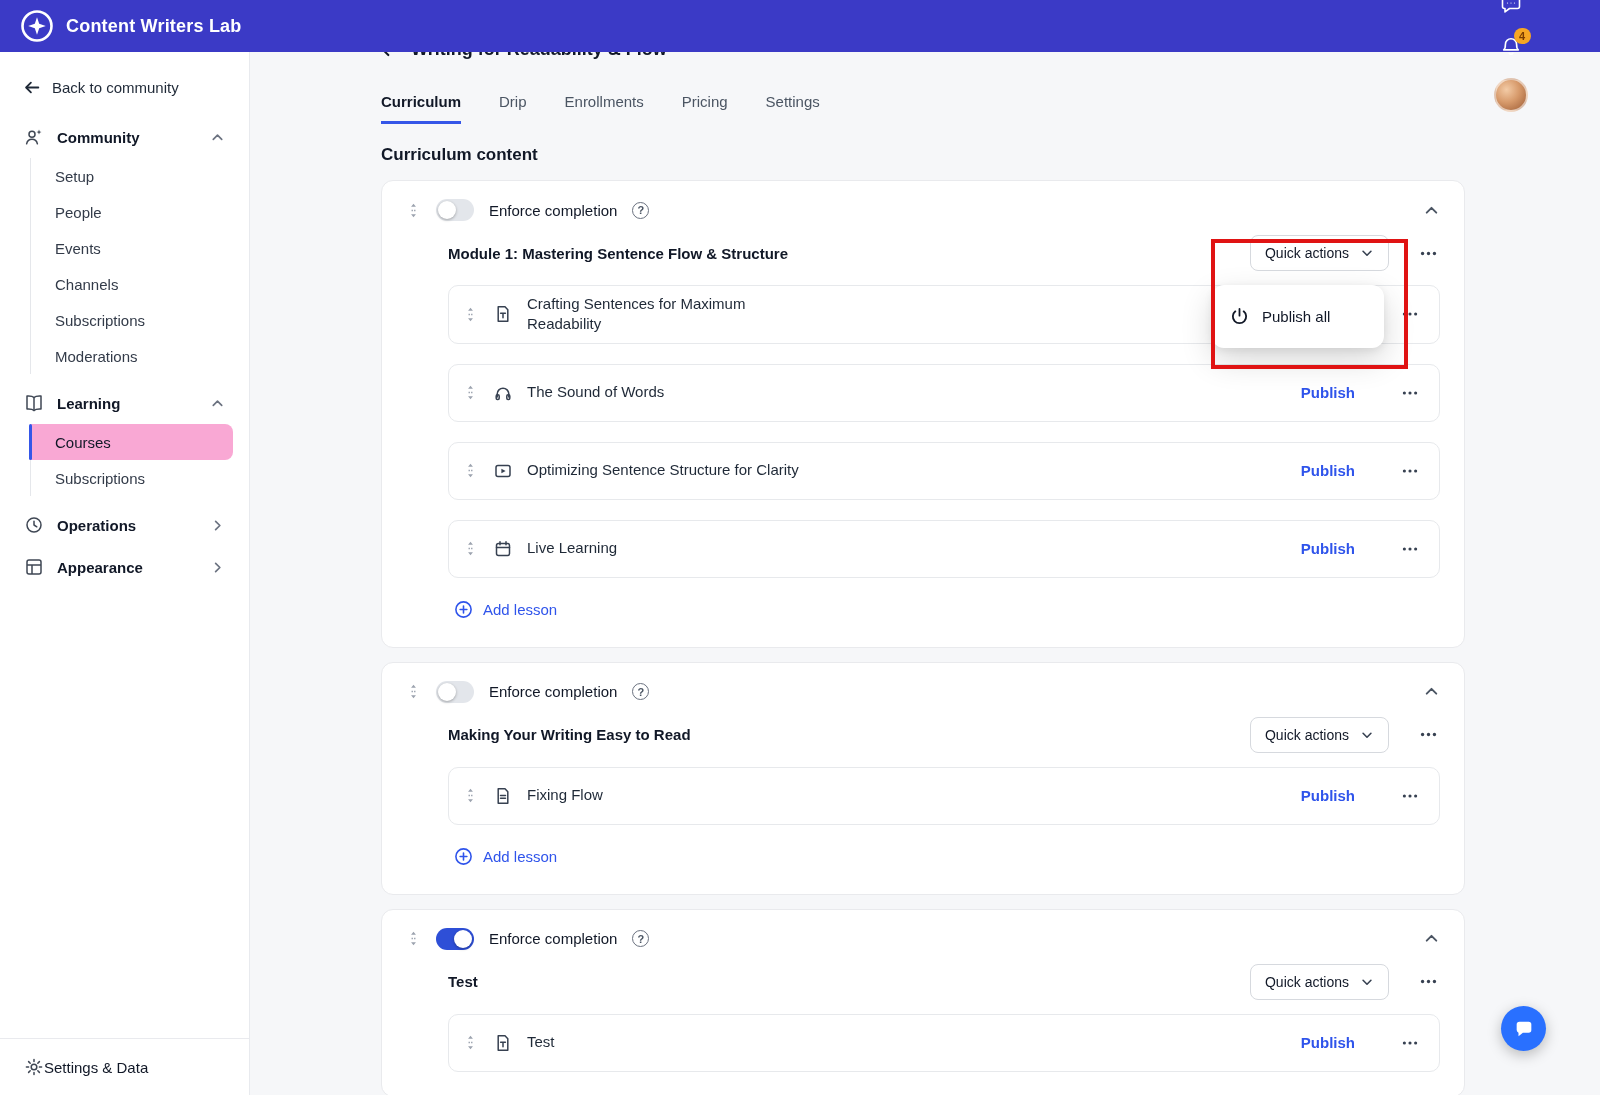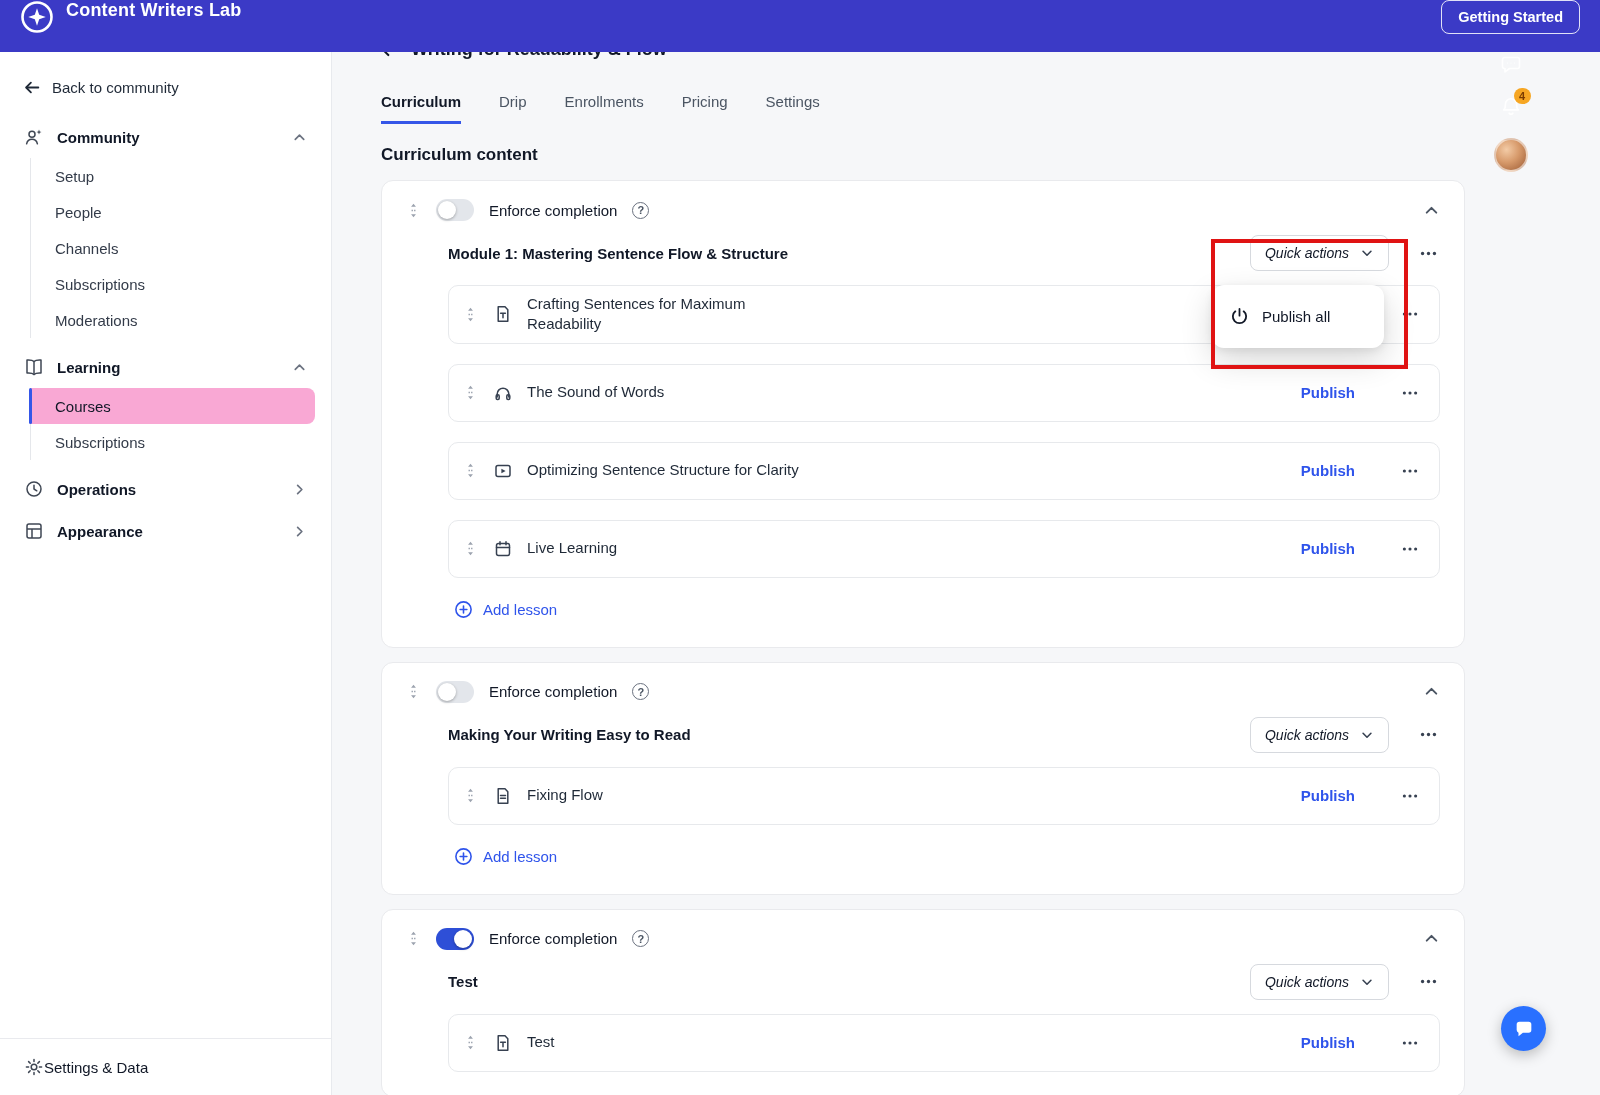--- a/index.html
+++ b/index.html
@@ -2,35 +2,35 @@
 <html><head>
 <meta charset="utf-8">
 <style>
   * { margin:0; padding:0; box-sizing:border-box; }
   html,body { width:1600px; height:1095px; overflow:hidden; }
   body { font-family:"Liberation Sans", sans-serif; background:#F6F7F9; color:#111827; position:relative; }
   svg { display:block; }
 
   
   .topbar { position:absolute; top:0; left:0; width:1600px; height:52px; background:#3B3AC6;
-            display:flex; align-items:flex-start; padding:0 20px; z-index:50; }
+            display:flex; align-items:center; padding:0 20px; z-index:50; }
   .logo { width:34px; height:34px; flex:none; }
   .brand { color:#fff; font-size:18px; font-weight:700; margin-left:12px; letter-spacing:.2px; }
   .topbar-right { margin-left:auto; display:flex; align-items:center; gap:20px;flex-direction:column; }
   .gs-btn { border:1.5px solid rgba(255,255,255,.85); border-radius:8px; background:transparent;
             color:#fff; font-size:14.5px; font-weight:600; padding:8px 16px; cursor:pointer;
             font-family:"Liberation Sans",sans-serif; }
   .icon-btn { background:none; border:none; cursor:pointer; position:relative; }
   .badge { position:absolute; top:-8px; right:-9px; background:#F6A623; color:#7A3B00;
            font-size:11px; font-weight:700; border-radius:9px; padding:1.5px 5.5px; line-height:1.2; }
   .avatar { width:34px; height:34px; border-radius:50%; border:2px solid rgba(255,255,255,.55);
             background:radial-gradient(circle at 35% 32%, #F3CBA6 0%, #D79A6B 45%, #9C5A33 100%); cursor:pointer; }
 
   
-  .sidebar { position:absolute; top:52px; left:0; width:332px; bottom:0; background:#fff;
+  .sidebar { position:absolute; top:52px; left:0; width:250px; bottom:0; background:#fff;
              border-right:1px solid #E8EAEE; display:flex; flex-direction:column; z-index:10; }
   .back-link { display:flex; align-items:center; gap:11px; padding:27px 24px 14px; font-size:15px;
                color:#1F2937; cursor:pointer; }
   .nav { padding:6px 16px; flex:1; overflow:hidden; }
   .nav-head { display:flex; align-items:center; gap:13px; padding:11px 8px; font-size:15px;
               font-weight:600; color:#111827; border-radius:8px; cursor:pointer; }
   .nav-head .nicon { color:#3F4754; }
   .nav-head .chev { margin-left:auto; color:#6B7280; }
   .sub { margin:0 0 8px 14px; border-left:1px solid #E5E7EB; }
   .sub-item { position:relative; padding:9.5px 10px 9.5px 24px; font-size:15px; color:#333B49;
@@ -67,21 +67,21 @@
           align-items:center; justify-content:center; font-size:11px; font-weight:700; color:#4B5563; cursor:pointer; }
   .help::after { content:"?"; }
   .collapse { margin-left:auto; color:#4B5563; background:none; border:none; cursor:pointer; }
 
   .module-title-row { display:flex; align-items:center; margin:14px 0 14px 42px; }
   .module-title { font-size:15px; font-weight:600; color:#111827; }
   .module-title.bolder { font-weight:700; }
   .mtr-right { margin-left:auto; display:flex; align-items:center; gap:28px; }
   .qa-btn { display:flex; align-items:center; gap:11px; border:1px solid #D6D9DE; border-radius:8px;
             background:#fff; padding:9px 14px; font-size:14px; color:#111827; cursor:pointer;
-            font-family:"Liberation Sans",sans-serif;font-style:italic; }
+            font-family:"Liberation Sans",sans-serif; }
   .qa-btn .chev { color:#374151; }
   .dots-btn { background:none; border:none; color:#374151; cursor:pointer; padding:2px; }
 
   .lessons { margin-left:42px; display:flex; flex-direction:column; gap:20px; }
   .lesson { display:flex; align-items:center; border:1px solid #E7E9EC; border-radius:10px;
             background:#fff; min-height:58px; padding:8px 18px 8px 14px; }
   .lesson .drag { margin-right:16px; }
   .licon { color:#374151; margin-right:15px; flex:none; }
   .lesson-title { font-size:15px; color:#1F2937; line-height:1.35; }
   .lesson-title.narrow { max-width:252px; }
@@ -163,20 +163,21 @@
       <span>Community</span>
       <span class="chev">
         <svg width="15" height="15" viewBox="0 0 16 16" fill="none" stroke="currentColor" stroke-width="1.8" stroke-linecap="round" stroke-linejoin="round">
             <path d="M3.5 10 8 5.5 12.5 10"></path>
           </svg>
       </span>
     </div>
     <div class="sub">
       <div class="sub-item">Setup</div>
       <div class="sub-item">People</div>
+      <div class="sub-item">Events</div>
       <div class="sub-item">Channels</div>
       <div class="sub-item">Subscriptions</div>
       <div class="sub-item">Moderations</div>
     </div>
 
     <div class="nav-head">
       <span class="nicon">
         <svg width="20" height="20" viewBox="0 0 20 20" fill="none" stroke="currentColor" stroke-width="1.5" stroke-linecap="round" stroke-linejoin="round">
             <path d="M10 4.5C8.5 3 6 2.8 3 3v13c3-.2 5.5 0 7 1.5 1.5-1.5 4-1.7 7-1.5V3c-3-.2-5.5 0-7 1.5z"></path>
             <path d="M10 4.5v13"></path>

